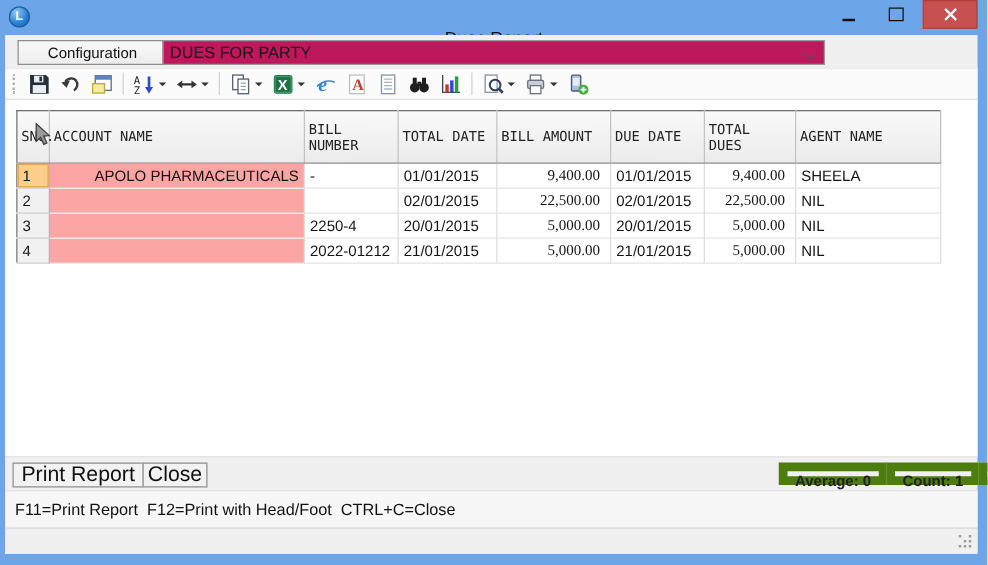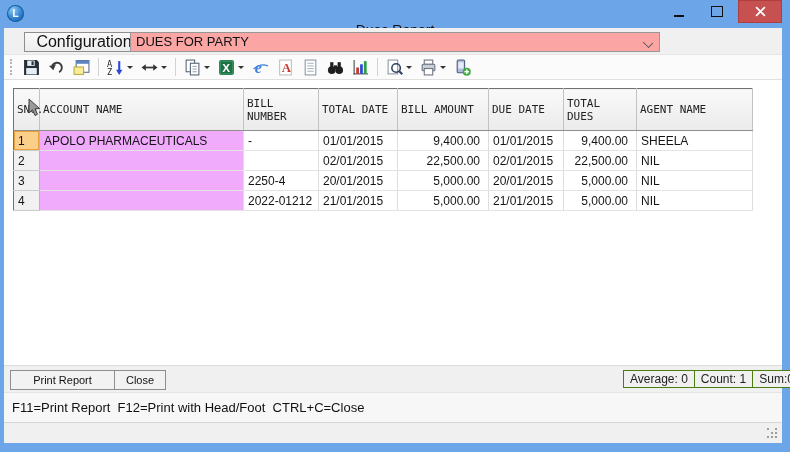--- a/index.html
+++ b/index.html
@@ -15,23 +15,23 @@
     font-size:14px;color:#101010;}
   .ctl{position:absolute;top:0;height:23px;display:flex;align-items:center;justify-content:center;}
   .ctl-min{right:96px;width:30px;}
   .ctl-max{right:58px;width:30px;}
   .ctl-close{right:8px;width:44px;background:#C75050;box-shadow:inset 0 0 0 1px #B03E3E;}
   .glyph-min{width:10px;height:2px;background:#101010;margin-top:8px;}
   .glyph-max{width:10px;height:9px;border:1.5px solid #101010;background:transparent;}
   
   .content{position:absolute;left:4px;top:28px;width:778px;height:415px;background:#F0F0F0;}
   
-  .cfg-btn{position:absolute;left:20px;top:4px;width:120px;height:20px;background:linear-gradient(#F9F9F9,#EDEDED);
-    border:1px solid #8E8E8E;font-size:16px;color:#111;text-align:center;line-height:18px;box-sizing:border-box;}
-  .combo{position:absolute;left:126px;top:4px;width:530px;height:20px;background:#fca5a5;border:1px solid #979797;
+  .cfg-btn{position:absolute;left:10px;top:4px;width:120px;height:20px;background:linear-gradient(#F9F9F9,#EDEDED);
+    border:1px solid #8E8E8E;font-size:12px;color:#111;text-align:center;line-height:18px;box-sizing:border-box;}
+  .combo{position:absolute;left:126px;top:4px;width:530px;height:20px;background:#be185d;border:1px solid #979797;
     box-sizing:border-box;font-size:13px;color:#111;line-height:18px;padding-left:5px;}
   .combo .chev{position:absolute;right:7px;top:6px;width:7px;height:7px;border-right:1.5px solid #555;
     border-bottom:1.5px solid #555;transform:rotate(45deg) scale(1,.8);}
   
   .toolbar{position:absolute;left:0;top:26px;width:778px;height:26px;background:#FBFBFB;
     border-top:1px solid #E6E6E6;border-bottom:1px solid #E0E0E0;box-sizing:border-box;
     display:flex;align-items:center;padding-left:4px;}
   .tb-grip{width:3px;height:16px;border-left:2px dotted #B5B5B5;margin:0 4px 0 2px;}
   .tb-btn{display:flex;align-items:center;padding:2px 3px;margin:0 1px;}
   .tb-btn svg{width:17px;height:17px;display:block;}
@@ -45,32 +45,32 @@
     border:1px solid #707070;}
   .grid th{height:42px;background:linear-gradient(#F9F9F9,#EBEBEB);
     font-family:"DejaVu Sans Mono",monospace;font-size:11px;font-weight:normal;color:#222;
     text-align:left;padding:2px 3px;border-right:1px solid #C2C2C2;border-bottom:1px solid #8F8F8F;
     box-sizing:border-box;vertical-align:middle;line-height:13px;}
   .grid td{height:20px;font-size:12px;color:#141414;background:#fff;padding:0 4px;
     border-right:1px solid #DDDDDD;border-bottom:1px solid #E3E3E3;box-sizing:border-box;
     white-space:nowrap;overflow:hidden;}
   .grid td.c-sno{background:#F1F1F1;border-right:1px solid #B5B5B5;border-bottom:1px solid #CBCBCB;}
   .grid tr.sel td.c-sno{background:#FBCE8A;box-shadow:inset 0 0 0 1px #E8A33D;}
-  .grid td.c-account{background:#f0abfc;}
-  .grid td.c-amount,.grid td.c-total{text-align:right;padding-right:8px;}
+  .grid td.c-account{background:#fca5a5;text-align:right;}
+  .grid td.c-amount,.grid td.c-total{text-align:right;padding-right:8px;font-family:Liberation Serif, serif;}
   .cursor-arrow{position:absolute;left:24px;top:70px;z-index:5;}
   
   .btn-row{position:absolute;left:6px;top:342px;display:flex;}
   .f-btn{height:20px;background:#F2F2F2;border:1px solid #8E8E8E;box-sizing:border-box;
-    font-size:11px;color:#111;text-align:center;line-height:18px;margin-right:-1px;}
+    font-size:17px;color:#111;text-align:center;line-height:18px;margin-right:-1px;}
   .f-btn.b1{width:105px;}.f-btn.b2{width:162px;}.f-btn.b3{width:52px;}
   
   .aggs{position:absolute;left:619px;top:342px;display:flex;}
   .agg{height:18px;line-height:17px;font-size:12px;color:#222;background:#F0F0F0;
-    border:1px solid #4d7c0f;box-sizing:border-box;padding:0 6px;margin-right:-1px;white-space:nowrap;}
+    border:7px solid #4d7c0f;box-sizing:border-box;padding:0 6px;margin-right:-1px;white-space:nowrap;font-weight:bold;}
   
   .help-strip{position:absolute;left:0;top:364px;width:778px;height:30px;background:#F7F7F7;
     border-top:1px solid #E4E4E4;box-sizing:border-box;}
   .help-text{position:absolute;left:8px;top:7px;font-size:13px;color:#111;white-space:pre;}
   
   .status-strip{position:absolute;left:0;top:394px;width:778px;height:21px;background:#F0F0F0;
     border-top:1px solid #D7D7D7;box-sizing:border-box;}
   .resize-grip{position:absolute;right:3px;bottom:3px;width:12px;height:12px;}
   .resize-grip i{position:absolute;left:0;top:0;width:2px;height:2px;background:#9D9D9D;
     box-shadow:8px 0 0 #9D9D9D,8px 4px 0 #9D9D9D,8px 8px 0 #9D9D9D,4px 4px 0 #9D9D9D,4px 8px 0 #9D9D9D,0 8px 0 #9D9D9D;}

